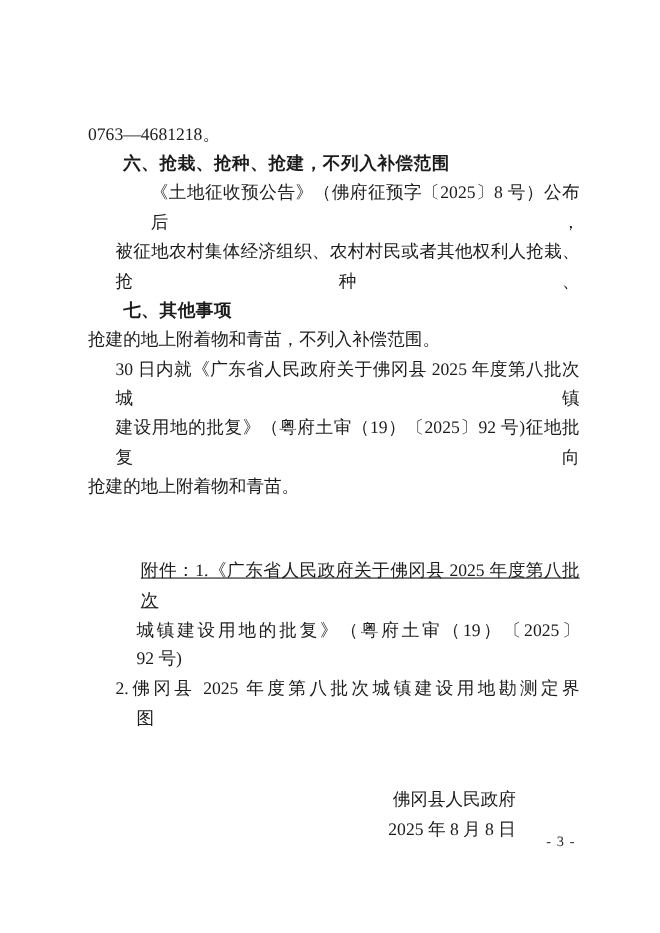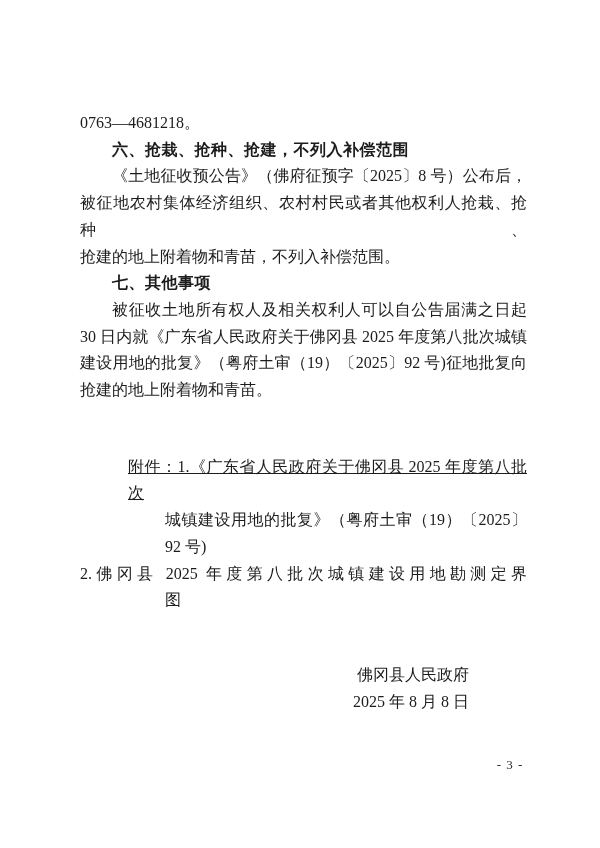--- a/index.html
+++ b/index.html
@@ -23,29 +23,30 @@
   }
   .line {
     min-height: 26.7px;
     white-space: nowrap;
   }
   .jst {
     white-space: normal;
     text-align: justify;
     text-align-last: justify;
     word-break: break-all;
+    margin-left: 25px;
   }
   .indent { padding-left: 32px; }
   .heading {
     font-weight: 700;
     font-family: "Liberation Sans", "DejaVu Sans", sans-serif;
     letter-spacing: 0.5px;
   }
   .att-first  { margin-left: 48px; text-decoration: underline; }
-  .att-cont   { margin-left: 85px; }
+  .att-cont   { margin-left: 44px; }
   .att-item   { }
   .spacer-a { height: 50px; }
   .spacer-b { height: 48px; }
   .signature {
     margin-left: 239px;
     width: 150px;
     text-align: right;
   }
   .page-number {
     position: absolute;
@@ -63,25 +64,24 @@
 
 <div class="page">
   <div class="content">
 
     <div class="line">0763—4681218。</div>
 
     <div class="line heading indent">六、抢栽、抢种、抢建，不列入补偿范围</div>
 
     <div class="line jst indent">《土地征收预公告》（佛府征预字〔2025〕8 号）公布后，</div>
     <div class="line jst">被征地农村集体经济组织、农村村民或者其他权利人抢栽、抢种、</div>
+    <div class="line heading indent">七、其他事项</div>
+
     <div class="line">抢建的地上附着物和青苗，不列入补偿范围。</div>
 
-    <div class="line heading indent">七、其他事项</div>
-
-    <div class="line jst indent">被征收土地所有权人及相关权利人可以自公告届满之日起</div>
     <div class="line jst">30 日内就《广东省人民政府关于佛冈县 2025 年度第八批次城镇</div>
     <div class="line jst">建设用地的批复》（粤府土审（19）〔2025〕92 号)征地批复向</div>
     <div class="line">抢建的地上附着物和青苗。</div>
 
 
     <div class="spacer-a"></div>
 
     <div class="line jst att-first">附件：1.《广东省人民政府关于佛冈县 2025 年度第八批次</div>
     <div class="line jst att-cont">城镇建设用地的批复》（粤府土审（19）〔2025〕</div>
     <div class="line att-cont">92 号)</div>

